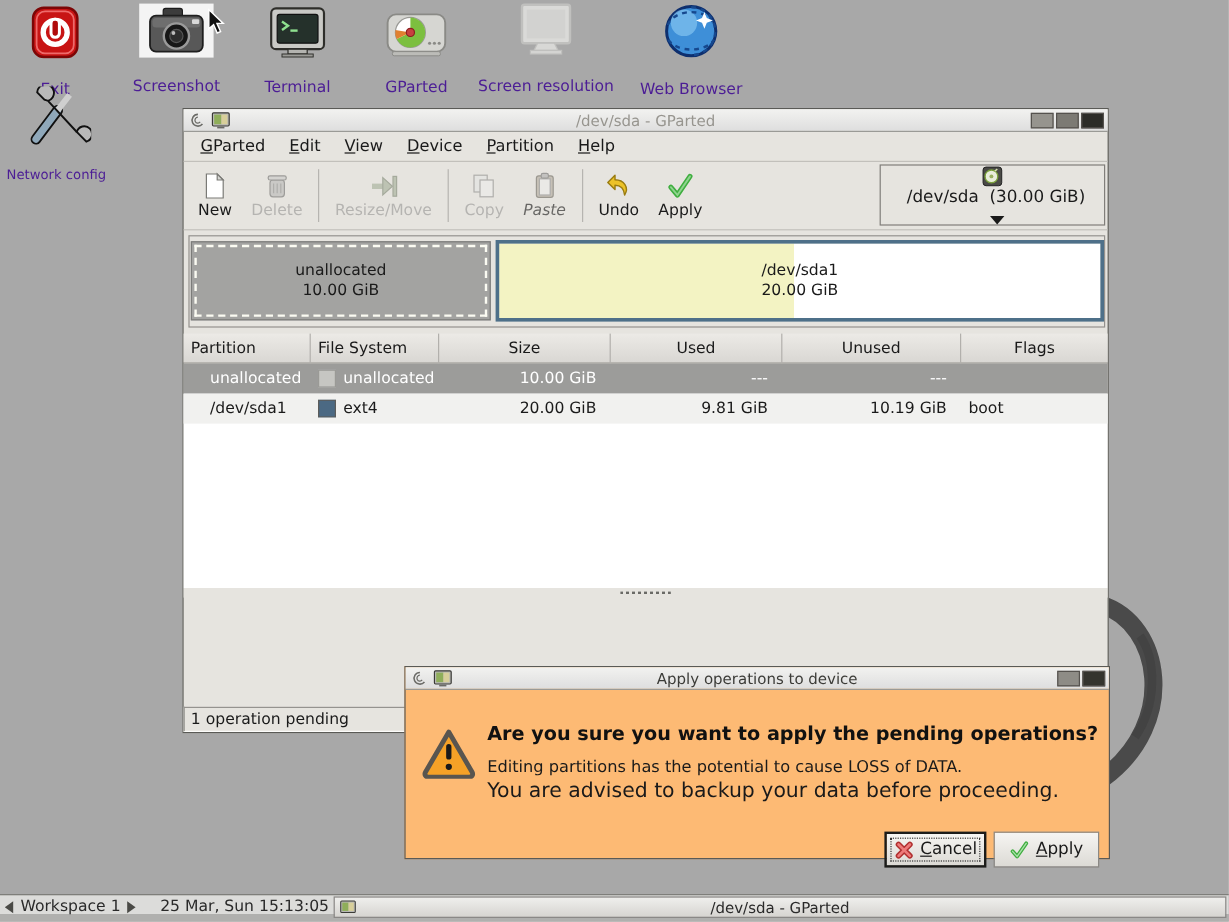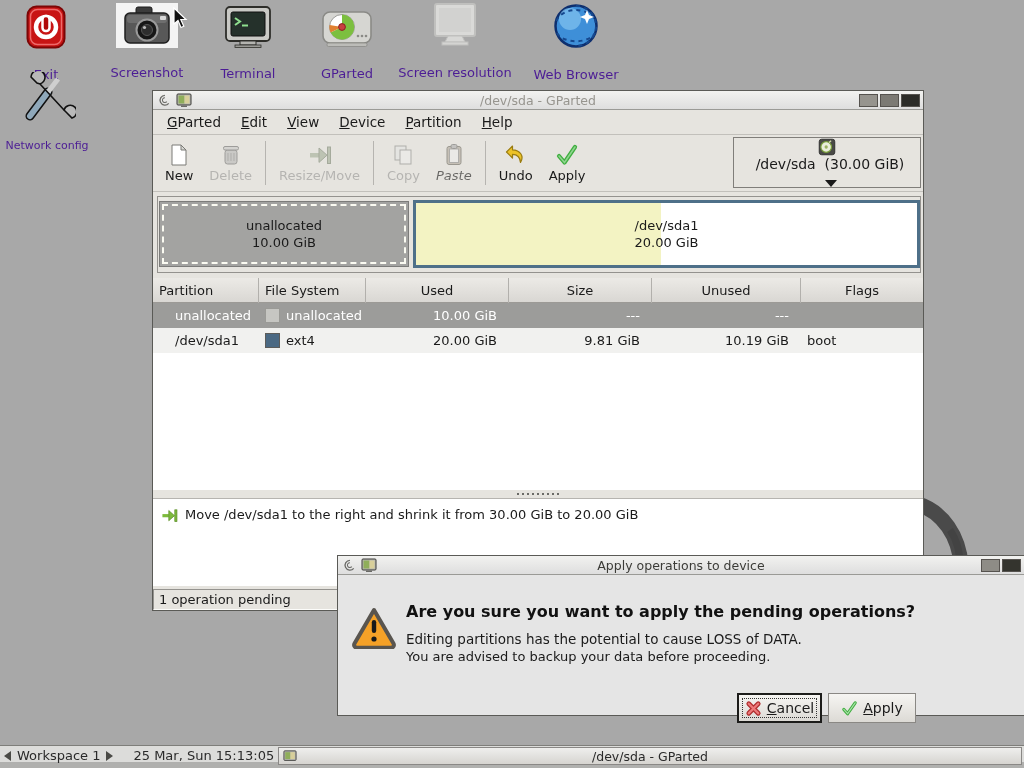--- a/index.html
+++ b/index.html
@@ -75,25 +75,25 @@
   .splitter { position:absolute; left:0; top:399px; width:770px; height:8px; background:#e6e4df; }
   .splitter .dots { position:absolute; left:50%; top:3px; width:42px; height:2px; margin-left:-21px;
                     background:repeating-linear-gradient(90deg,#6a6a66 0 2px,transparent 2px 5px); }
   .pending { position:absolute; left:0; top:407px; width:770px; height:88px; background:#ffffff;
              border-top:1px solid #b6b4b0; display:flex; align-items:flex-start; padding:8px 8px; gap:7px; }
   .pending svg { width:17px; height:17px; flex:none; }
   .statusbar { position:absolute; left:0; top:498px; width:770px; height:21px; background:#e6e4df;
                border:1px solid #95938f; border-bottom-color:#fcfcfa; display:flex; align-items:center; padding:0 5px; }
 
   
-  #dialog { left:337px; top:555px; width:688px; height:161px; background:#e5e5e5; z-index:10; }
+  #dialog { left:337px; top:555px; width:588px; height:161px; background:#fdba74; z-index:10; }
   .dlg-body { position:relative; height:141px; }
   .dlg-head { position:absolute; left:68px; top:27px; right:8px; font-size:16px; font-weight:bold; color:#111; }
   .dlg-line1 { position:absolute; left:68px; top:56px; font-size:13.5px; }
-  .dlg-line2 { position:absolute; left:68px; top:74px; font-size:13px; }
+  .dlg-line2 { position:absolute; left:68px; top:74px; font-size:17px; }
   .dlg-btn { position:absolute; top:118px; height:30px; background:linear-gradient(#f6f5f2,#dcdad5);
              border:1px solid #8a8884; display:flex; align-items:center; justify-content:center; gap:5px; font-size:14px; }
   .dlg-btn svg { width:17px; height:17px; }
   #btn-cancel { left:399px; width:85px; border:2px solid #1c1c1a; outline:1px dotted #333; outline-offset:-6px; }
   #btn-apply { left:490px; width:88px; }
 
   
   #taskbar { position:absolute; left:0; top:745px; width:1024px; height:23px;
              background:linear-gradient(#dcdcda 0 16px,#b0b0ae 16px); border-top:1px solid #7e7e7a; }
   .tb-left { position:absolute; left:4px; top:1px; height:17px; display:flex; align-items:center; gap:6px; font-size:13px; color:#2a2a2a; }
@@ -323,22 +323,22 @@
   <div class="pv-sda1">
     <div class="pv-line">/dev/sda1</div>
     <div class="pv-line">20.00 GiB</div>
   </div>
 
   <div class="twhite"></div>
   <div class="ptable">
     <div class="trow thead">
       <span class="tcell c-part">Partition</span>
       <span class="tcell c-fs">File System</span>
+      <span class="tcell c-size ctr">Size</span>
       <span class="tcell c-used ctr">Used</span>
-      <span class="tcell c-size ctr">Size</span>
       <span class="tcell c-unused ctr">Unused</span>
       <span class="tcell c-flags ctr" style="border-right:none;">Flags</span>
     </div>
     <div class="trow row-sel">
       <span class="tcell c-part indent">unallocated</span>
       <span class="tcell c-fs fs-cell">
         <span class="swatch sw-gray"></span>
         <span>unallocated</span>
       </span>
       <span class="tcell c-size num">10.00 GiB</span>
@@ -355,28 +355,20 @@
       <span class="tcell c-size num">20.00 GiB</span>
       <span class="tcell c-used num">9.81 GiB</span>
       <span class="tcell c-unused num">10.19 GiB</span>
       <span class="tcell c-flags">boot</span>
     </div>
   </div>
 
   <div class="splitter">
       <span class="dots"></span>
     </div>
-  <div class="pending">
-    <svg viewBox="0 0 24 24">
-      <rect x="2" y="10" width="9" height="4.5" fill="#7dbb3c"></rect>
-      <path d="M11 5 l8 7.2 -8 7.2 z" fill="#7dbb3c" stroke="#578a22"></path>
-      <rect x="19.5" y="4" width="3" height="16.5" fill="#7dbb3c" stroke="#578a22"></rect>
-    </svg>
-    <span>Move /dev/sda1 to the right and shrink it from 30.00 GiB to 20.00 GiB</span>
-  </div>
 
   <div class="statusbar">
     <span>1 operation pending</span>
   </div>
 </div>
 
 <div id="dialog" class="win">
   <div class="titlebar">
     <svg class="t-ico" viewBox="0 0 16 16">
       <path d="M9 2.5 a5.2 5.2 0 1 0 4 8.5" fill="none" stroke="#6a6a66" stroke-width="1.4"></path>

